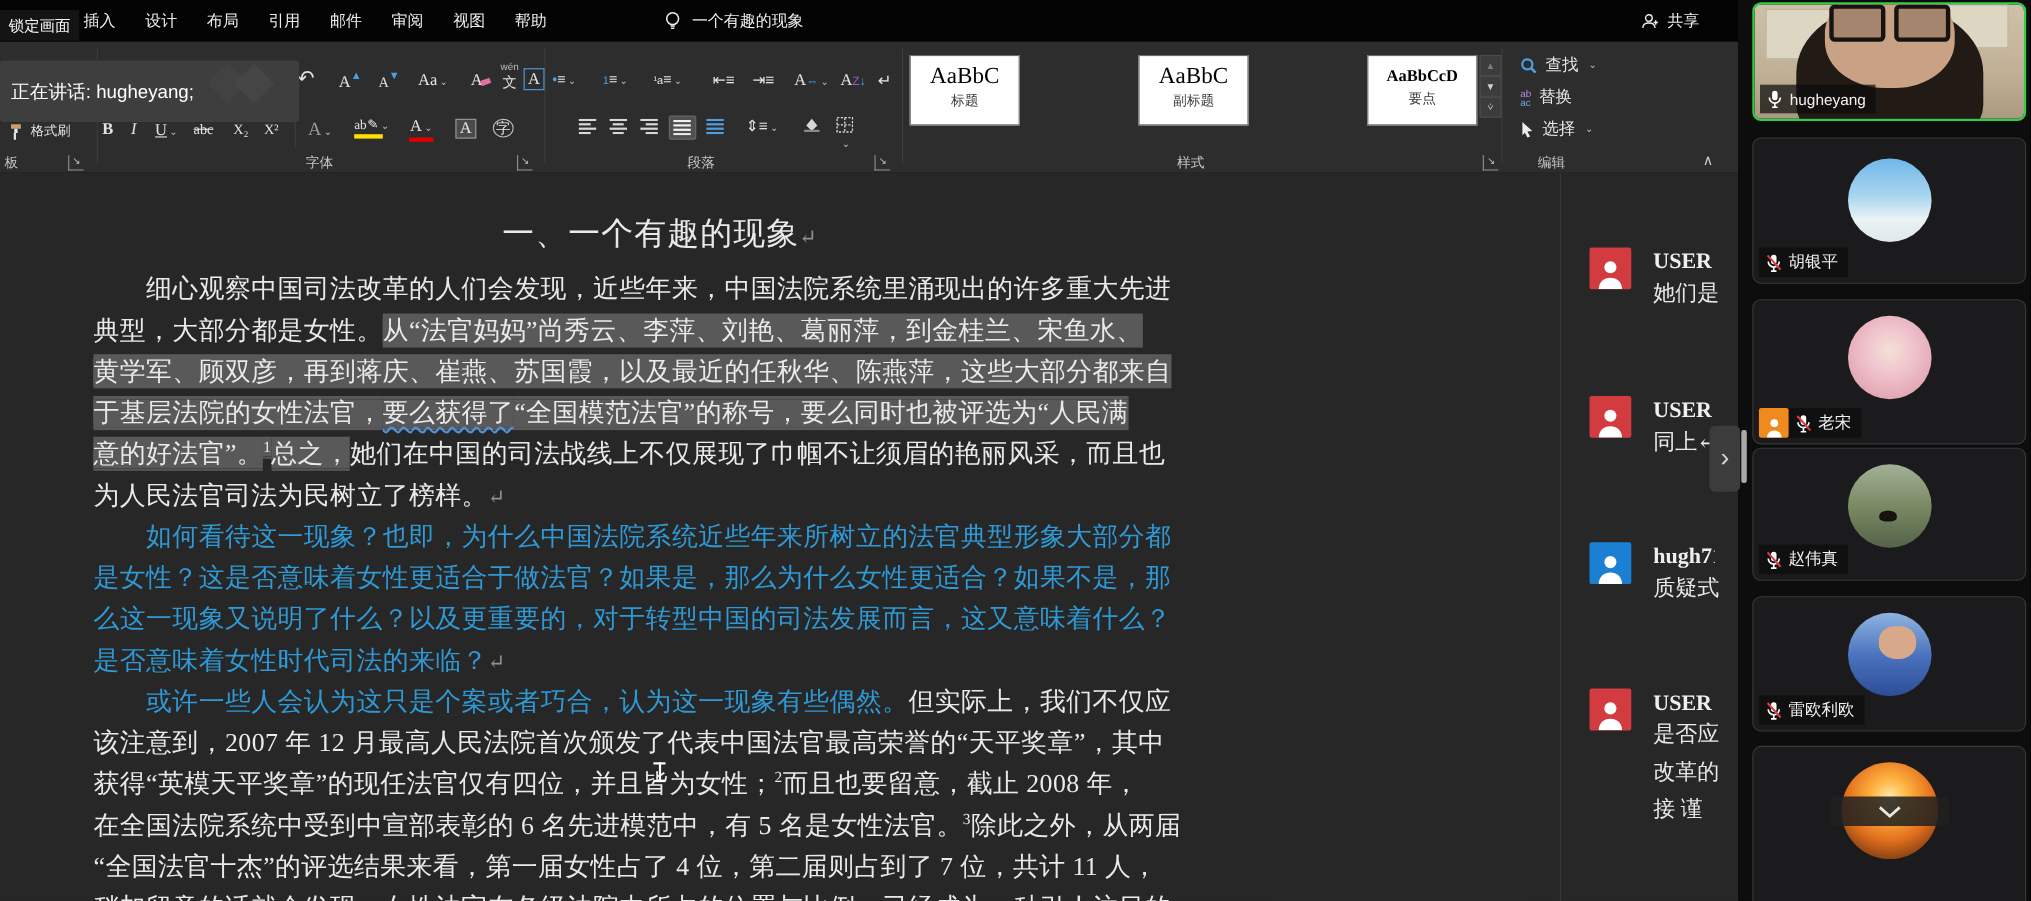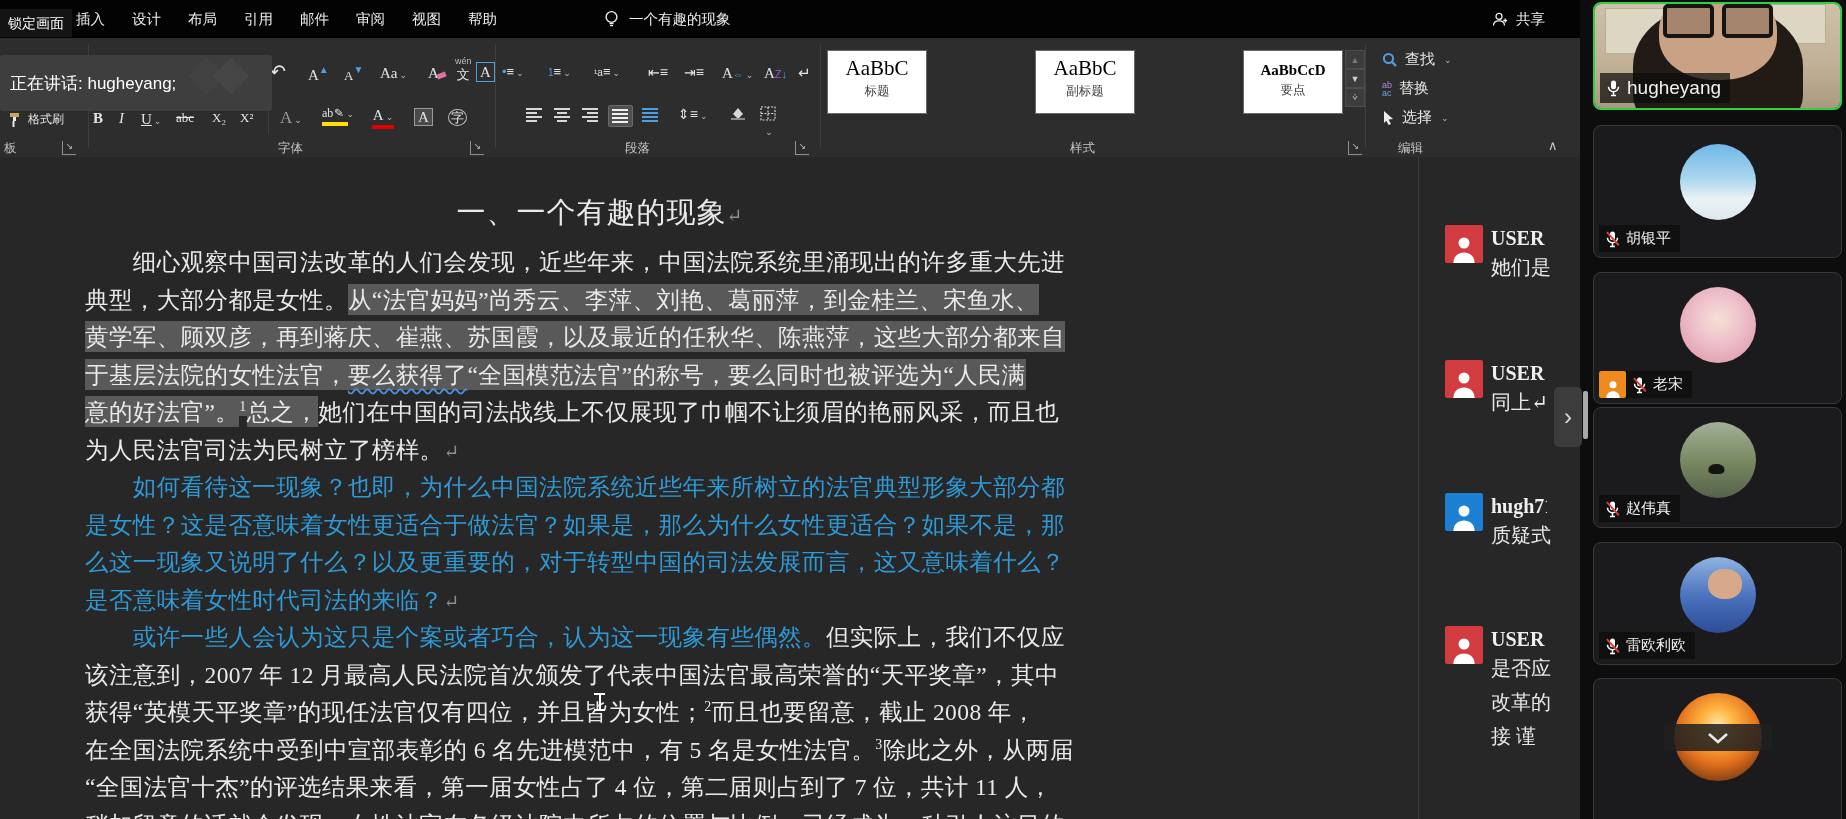--- a/index.html
+++ b/index.html
@@ -51,38 +51,38 @@
   .seg-blue{color:#2f99d6;}
   .seg-sup{font-size:14px;vertical-align:9px;}
   .seg-wavy{background:#595959;box-shadow:0 2px 0 #595959,0 -3px 0 #595959;
             text-decoration:underline;text-decoration-style:wavy;text-decoration-color:#4f8fd8;text-decoration-thickness:1.5px;text-underline-offset:5px;}
   .seg-ret{color:#8f8f8f;font-size:19px;}
   #ibeam{position:absolute;left:594px;top:536px;width:11px;height:18px;}
   #ibeam:before{content:"";position:absolute;left:0;top:0;width:11px;height:2px;background:#fff;box-shadow:0 16px 0 #fff;}
   #ibeam:after{content:"";position:absolute;left:4.5px;top:0;width:2px;height:18px;background:#fff;}
   
   #chatstrip{position:absolute;left:1418px;top:157px;width:162px;height:662px;background:#272727;border-left:1px solid #3a3a3a;overflow:hidden;}
-  .chat-msg{position:absolute;left:26px;display:flex;gap:8px;}
+  .chat-msg{position:absolute;left:26px;display:flex;gap:20px;}
   .chat-ava{width:38px;height:38px;border-radius:2px;display:flex;align-items:flex-end;justify-content:center;flex:none;overflow:hidden;}
   .ava-red{background:#d23b40;} .ava-blue{background:#1b7fd4;}
   .chat-body{padding-top:1px;}
   .chat-user{font-family:"Liberation Serif","DejaVu Serif",serif;font-weight:bold;font-size:20px;color:#efefef;line-height:24px;}
   .chat-text{font-size:20px;color:#e8e8e8;line-height:34px;white-space:nowrap;font-family:"Liberation Serif","DejaVu Serif",serif;}
   
   #expand-handle{position:absolute;left:1554px;top:387px;width:28px;height:60px;background:#3c3c3c;border-radius:5px;
                  display:flex;align-items:center;justify-content:center;color:#d8d8d8;font-size:24px;z-index:8;}
   #vscroll{position:absolute;left:1583px;top:391px;width:5px;height:48px;background:#a9a9a9;border-radius:2px;z-index:8;}
   
   #videopanel{position:absolute;left:1580px;top:0;width:266px;height:819px;background:#0d0d0d;}
   .vtile{position:absolute;left:13px;width:249px;background:#1b1b1d;border:1px solid #38383a;border-radius:8px;
          box-sizing:border-box;overflow:hidden;}
   .vtile.active{border:2px solid #2bd245;}
   .namebar{position:absolute;left:5px;bottom:5px;display:flex;align-items:center;gap:6px;background:rgba(12,12,12,.72);
            padding:4px 9px 4px 6px;color:#f0f0f0;font-size:15px;white-space:nowrap;}
-  .namebar.big{font-size:19px;}
+  .namebar.big{font-size:14px;}
   .ava-circle{position:absolute;left:50%;transform:translateX(-50%);border-radius:50%;}
   .badge-orange{width:27px;height:27px;background:#ef8a1e;border-radius:2px;display:flex;align-items:flex-end;justify-content:center;flex:none;overflow:hidden;margin:-4px 0 -4px -6px;}
   
   .scene{position:absolute;inset:0;background:linear-gradient(180deg,#cfc1a9 0%,#bfb096 60%,#a8997f 100%);}
   .paper{position:absolute;background:#ddd6c2;border:1px solid #b5ad96;}
   .head{position:absolute;left:50%;bottom:-26px;transform:translateX(-50%);width:170px;height:130px;background:#221a14;border-radius:48% 48% 30% 30%;}
   .face{position:absolute;left:50%;bottom:28px;transform:translateX(-50%);width:118px;height:92px;background:#c9a184;border-radius:46%;}
   .glasses{position:absolute;left:50%;bottom:70px;transform:translateX(-50%);width:110px;display:flex;gap:8px;justify-content:center;}
   .lens{width:44px;height:26px;border:4px solid #161310;border-radius:5px;background:rgba(60,50,40,.25);}
   

